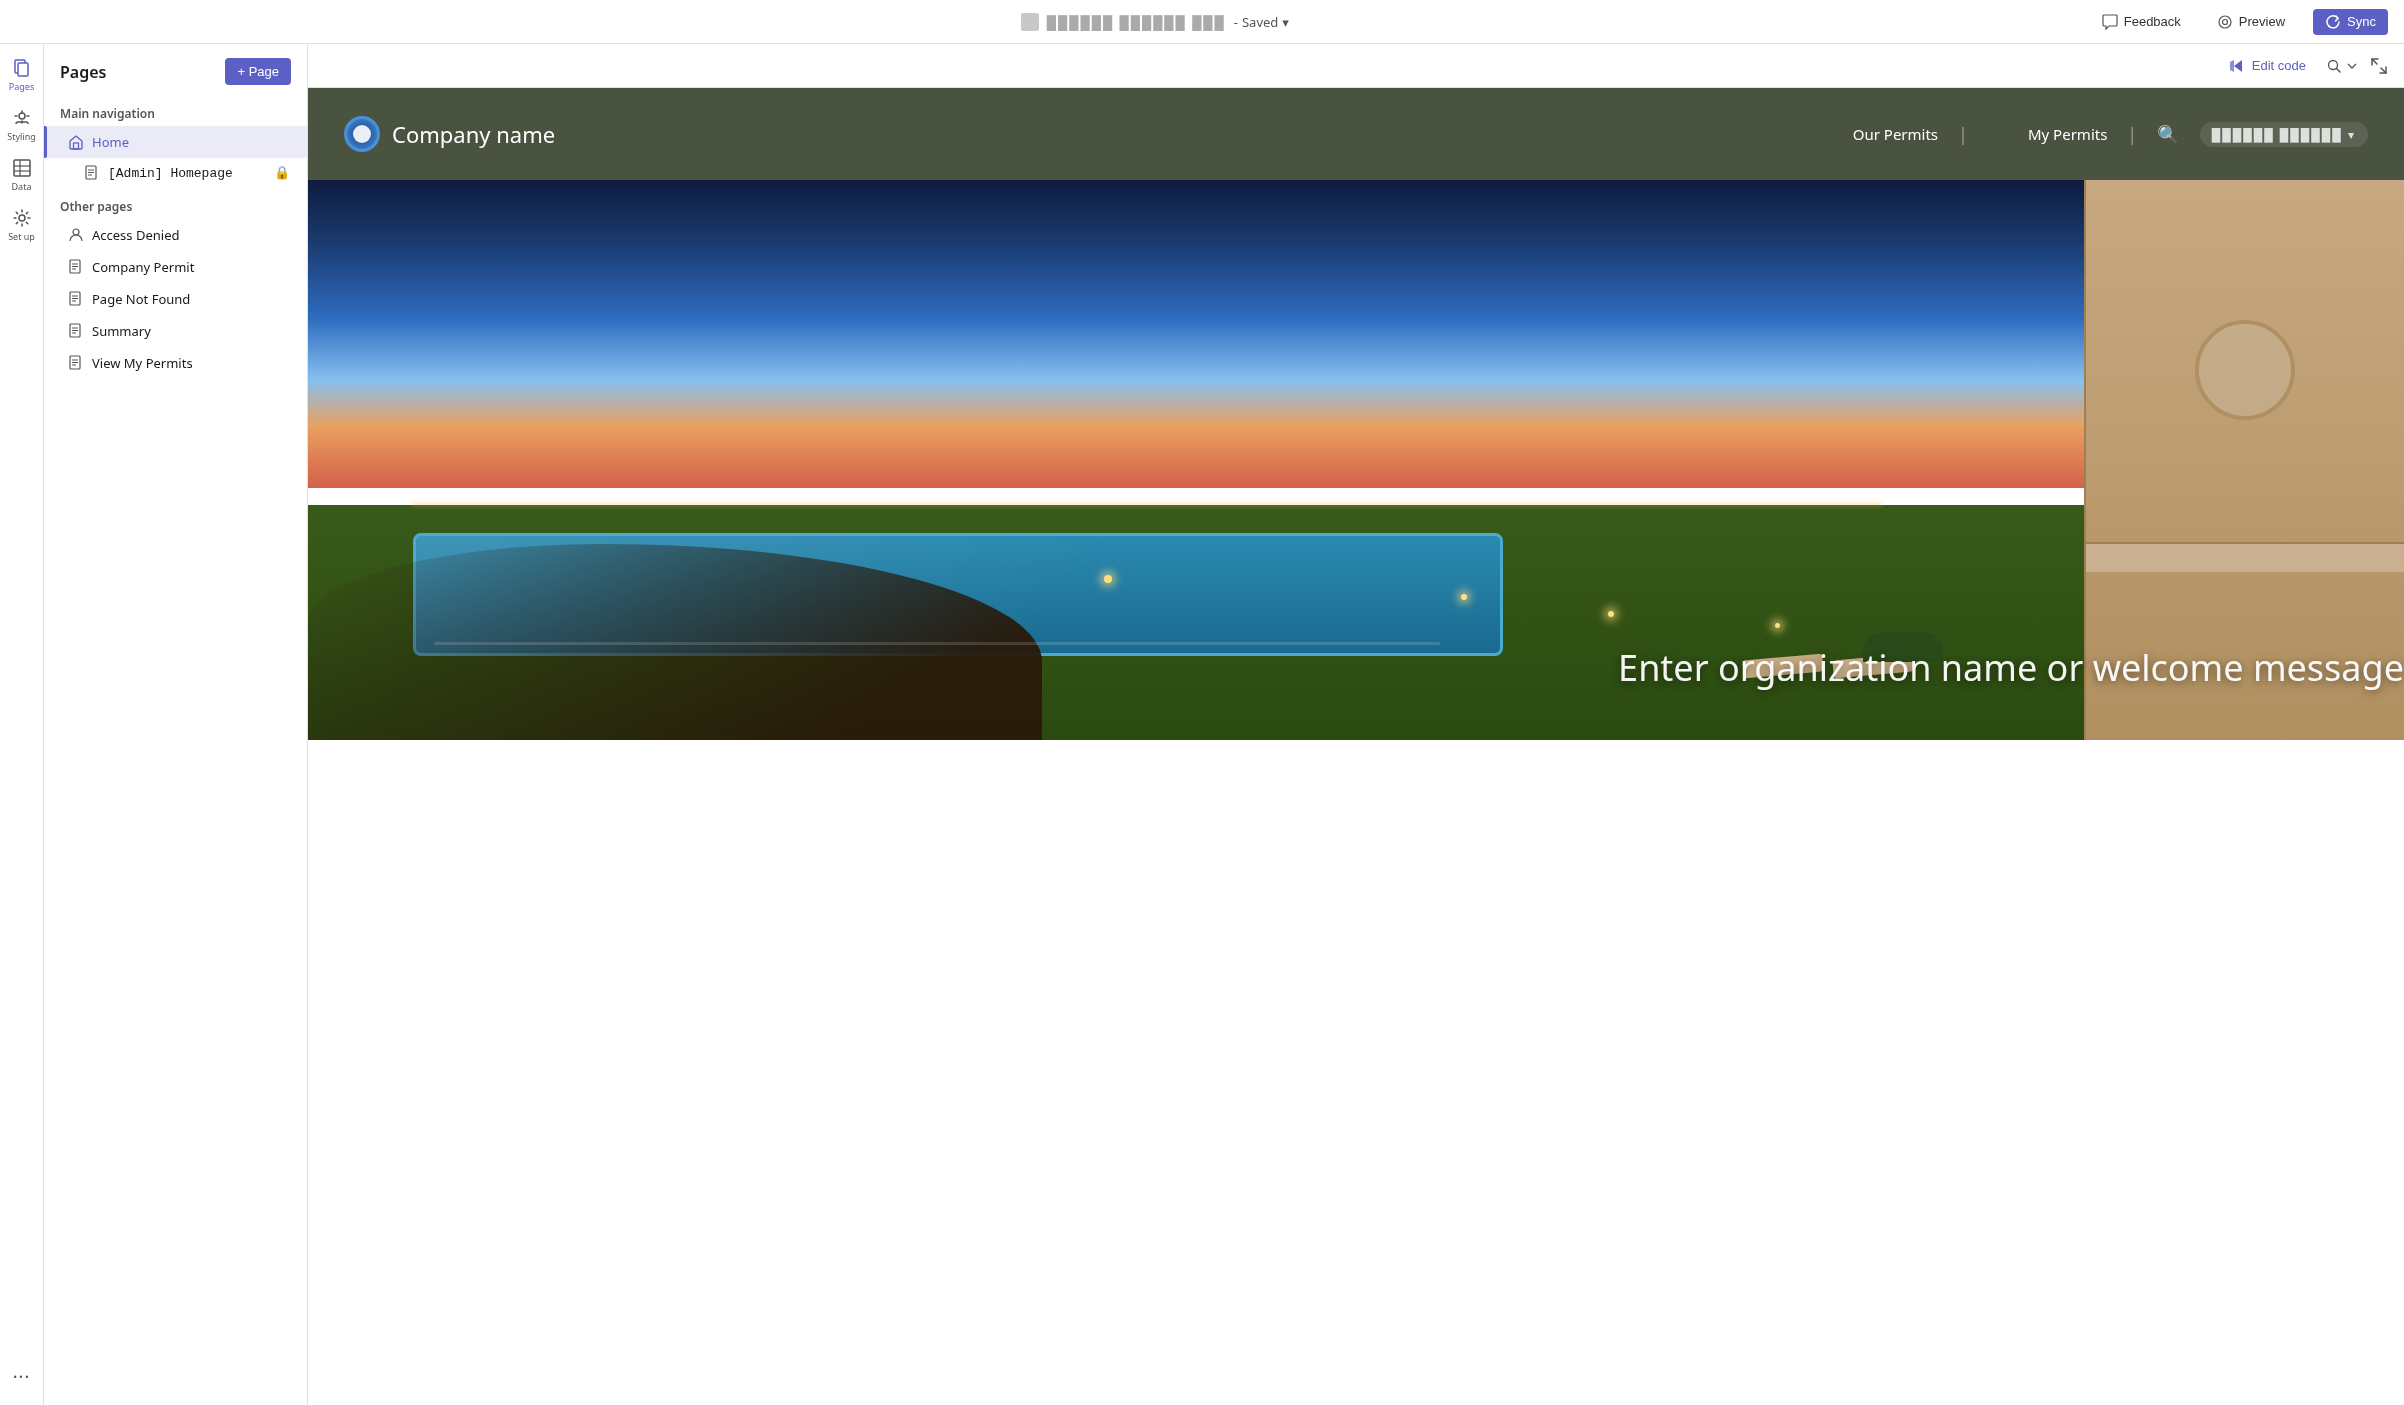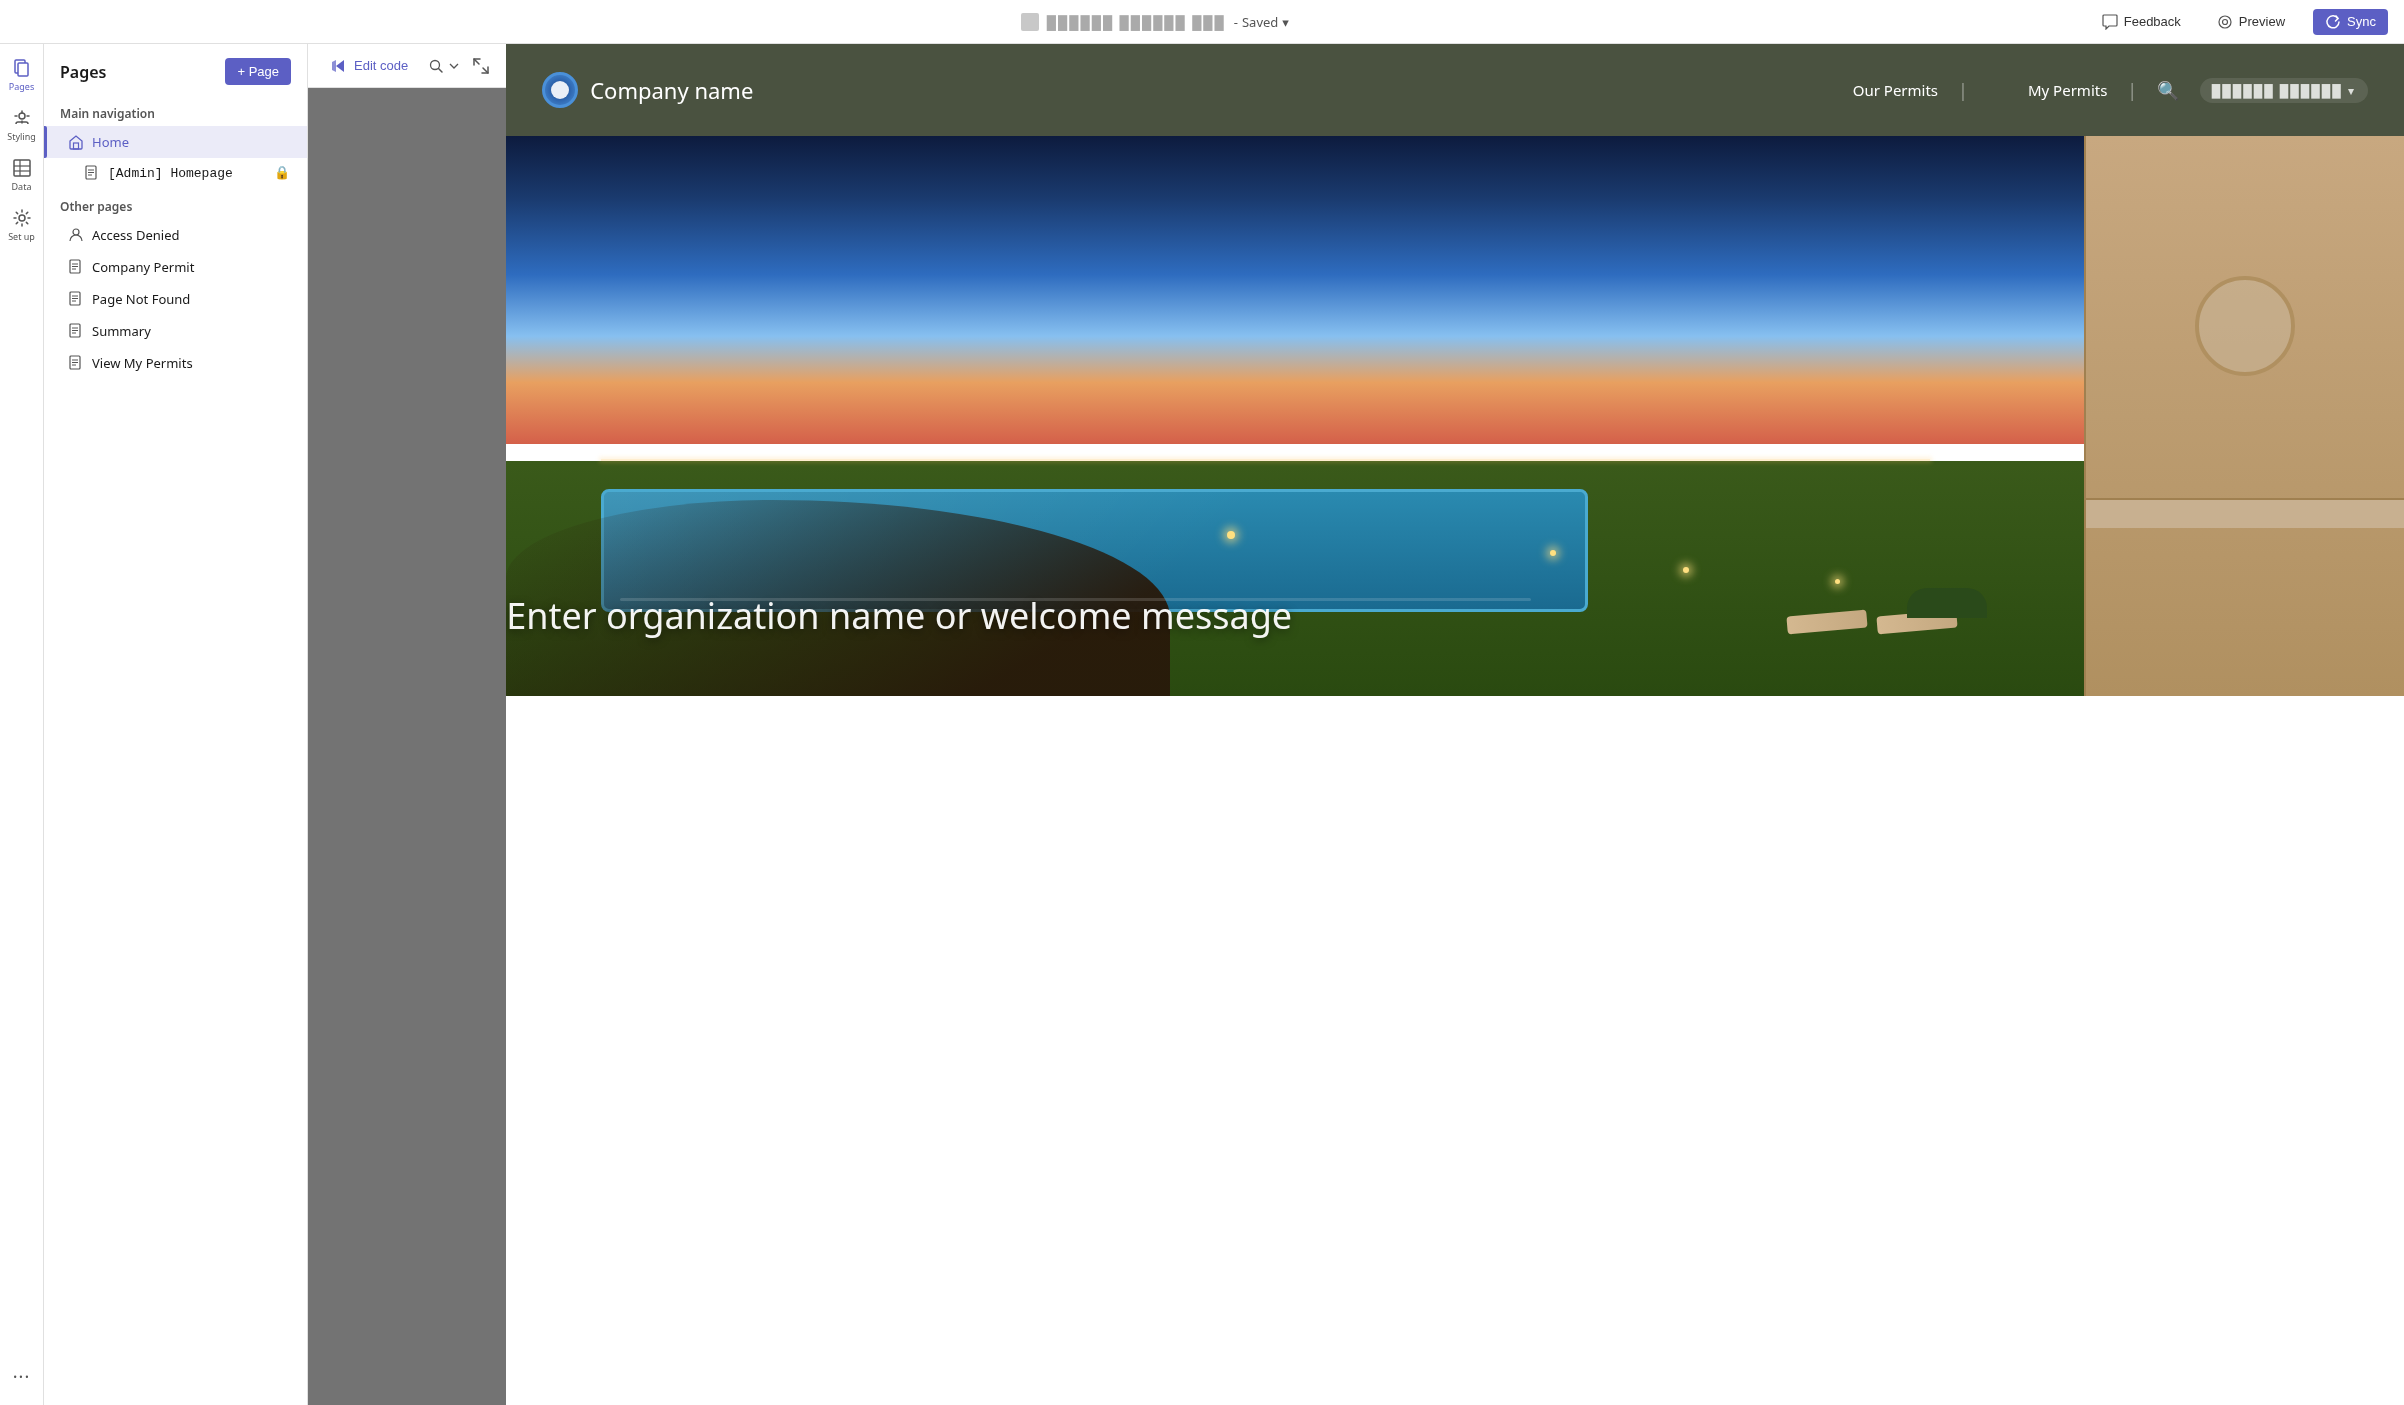--- a/index.html
+++ b/index.html
@@ -193,23 +193,23 @@
 
     .nav-subitem {
       padding-left: 40px;
       font-family: Liberation Mono, monospace;
     }
 
     
     .content-area {
       flex: 1;
       display: flex;
-      flex-direction: row;
+      flex-direction: column;
       overflow: hidden;
-      background: #737373;
+      background: #8b5cf6;
     }
 
     
     .content-toolbar {
       height: 44px;
       background: #fff;
       border-bottom: 1px solid #e0e0e0;
       display: flex;
       align-items: center;
       justify-content: flex-end;
@@ -433,24 +433,24 @@
     
     .light-dot {
       position: absolute;
       border-radius: 50%;
       background: #ffe080;
       box-shadow: 0 0 8px 4px rgba(255,224,128,0.6);
     }
 
     .hero-text-overlay {
       position: absolute;
-      bottom: 56px;
+      bottom: 48px;
       left: 0;
       right: 0;
-      text-align: left;
+      text-align: right;
       z-index: 5;
     }
     .hero-text {
       color: rgba(255,255,255,0.95);
       font-size: 36px;
       font-weight: 400;
       text-shadow: 0 2px 8px rgba(0,0,0,0.5);
     }
   </style>
 </head>

